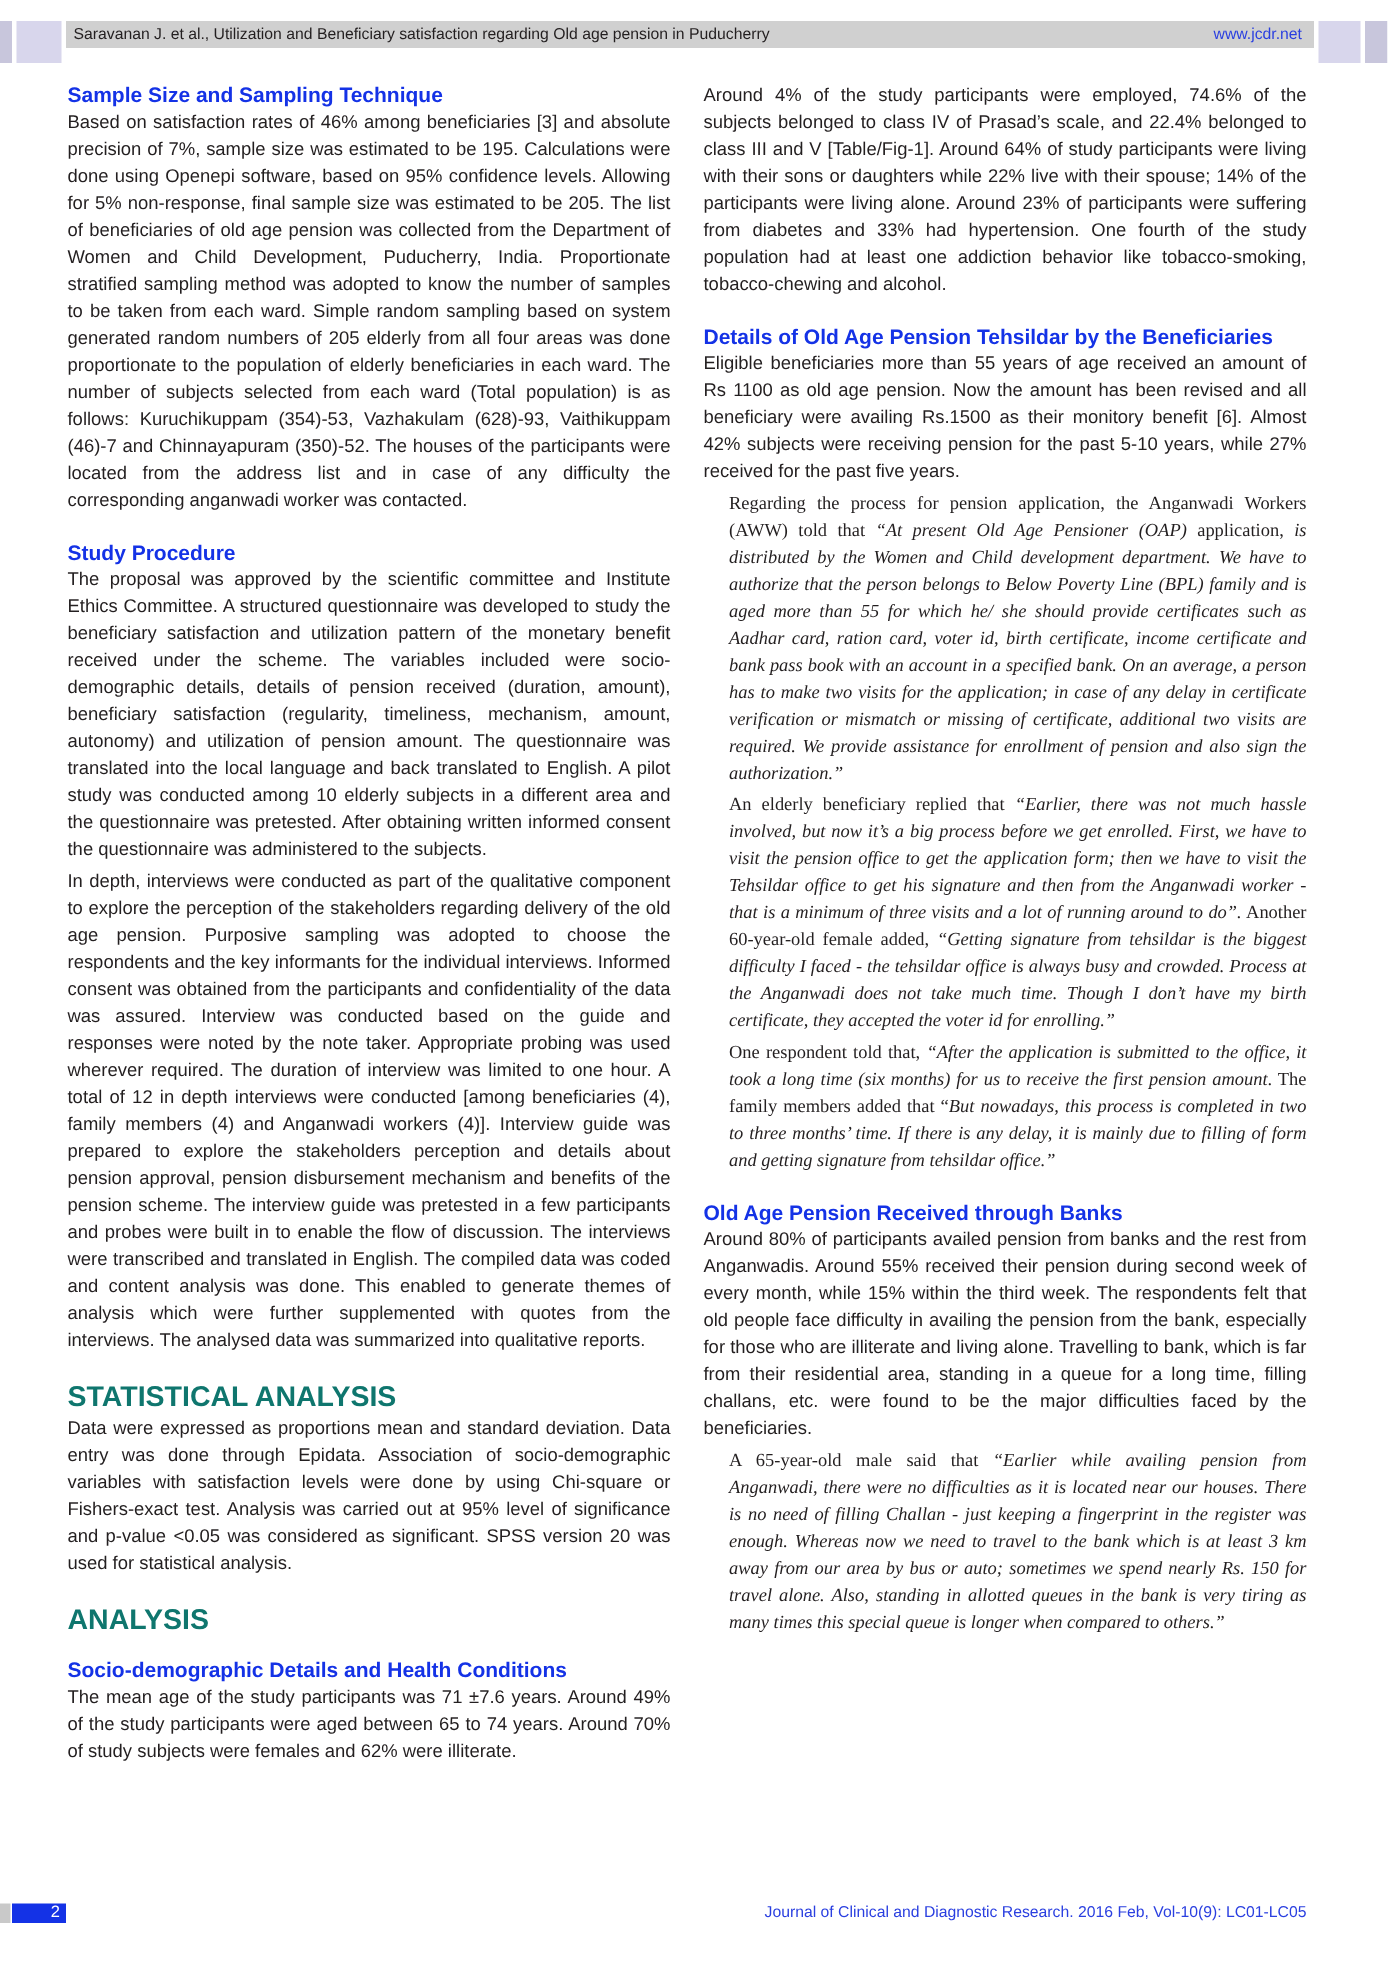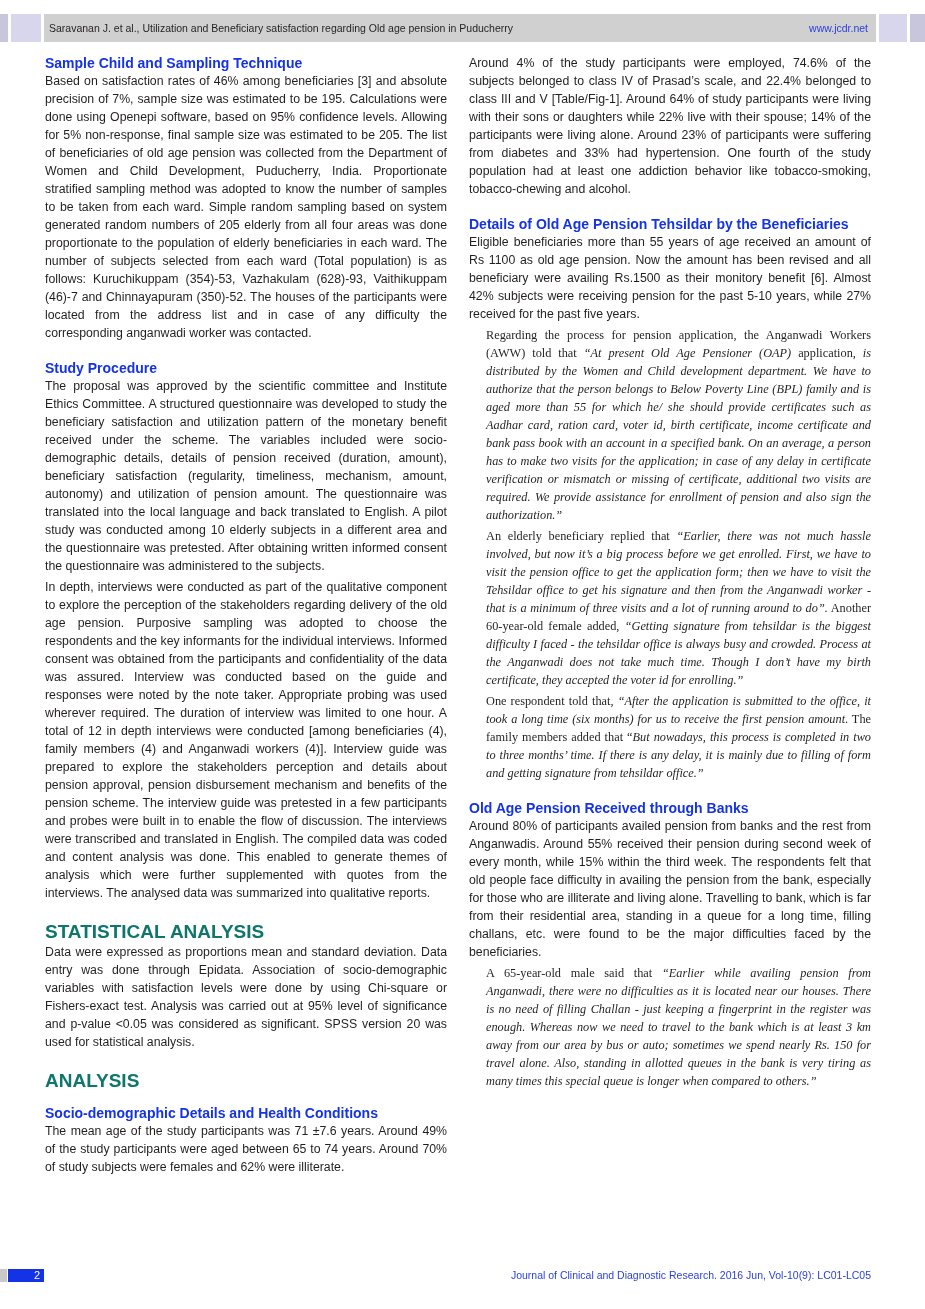--- a/index.html
+++ b/index.html
@@ -3,21 +3,21 @@
 <meta charset="utf-8">
 <style>
   html, body { margin: 0; padding: 0; background: #ffffff; }
   body { width: 925px; height: 1309px; position: relative; overflow: hidden;
          font-family: "Liberation Sans", sans-serif; color: #231f20; }
 
   
   .hdr-sq { position: absolute; top: 14px; height: 28px; }
   .hdr-sq.l1 { left: 0; width: 8px; background: #c8c6dc; }
   .hdr-sq.l2 { left: 11px; width: 30px; background: #d8d6ec; }
-  .hdr-bar { position: absolute; top: 14px; left: 44px; width: 832px; height: 28px;
+  .hdr-bar { position: absolute; top: 14px; left: 44px; width: 832px; height: 18px;
              background: #d0d0d0; display: flex; align-items: center; justify-content: space-between;
              box-sizing: border-box; padding: 0 8px 0 5px; font-size: 10.5px; }
   .hdr-sq.r1 { left: 879px; width: 28px; background: #d8d6ec; }
   .hdr-sq.r2 { left: 910px; width: 15px; background: #c8c6dc; }
   .hdr-title { color: #231f20; }
   .hdr-url { color: #2a3fe0; margin-left: 10px; }
 
   
   .col { position: absolute; top: 54px; font-size: 12.3px; line-height: 18px; text-align: justify; }
   .col.left { left: 45px; width: 402px; }
@@ -43,21 +43,21 @@
 <div class="hdr-sq l2"></div>
 <div class="hdr-bar">
   <span class="hdr-title">Saravanan J. et al., Utilization and Beneficiary satisfaction regarding Old age pension in Puducherry</span>
   <span class="hdr-url">www.jcdr.net</span>
 </div>
 <div class="hdr-sq r1"></div>
 <div class="hdr-sq r2"></div>
 
 <div class="col left">
   <section>
-    <h3 class="h2">Sample Child and Sampling Technique</h3>
+    <h3 class="h2">Sample Size and Sampling Technique</h3>
     <p>Based on satisfaction rates of 46% among beneficiaries [3] and absolute precision of 7%, sample size was estimated to be 195. Calculations were done using Openepi software, based on 95% confidence levels. Allowing for 5% non-response, final sample size was estimated to be 205. The list of beneficiaries of old age pension was collected from the Department of Women and Child Development, Puducherry, India. Proportionate stratified sampling method was adopted to know the number of samples to be taken from each ward. Simple random sampling based on system generated random numbers of 205 elderly from all four areas was done proportionate to the population of elderly beneficiaries in each ward. The number of subjects selected from each ward (Total population) is as follows: Kuruchikuppam (354)-53, Vazhakulam (628)-93, Vaithikuppam (46)-7 and Chinnayapuram (350)-52. The houses of the participants were located from the address list and in case of any difficulty the corresponding anganwadi worker was contacted.</p>
   </section>
   <div class="gap-s"></div>
   <section>
     <h3 class="h2">Study Procedure</h3>
     <p>The proposal was approved by the scientific committee and Institute Ethics Committee. A structured questionnaire was developed to study the beneficiary satisfaction and utilization pattern of the monetary benefit received under the scheme. The variables included were socio-demographic details, details of pension received (duration, amount), beneficiary satisfaction (regularity, timeliness, mechanism, amount, autonomy) and utilization of pension amount. The questionnaire was translated into the local language and back translated to English. A pilot study was conducted among 10 elderly subjects in a different area and the questionnaire was pretested. After obtaining written informed consent the questionnaire was administered to the subjects.</p>
     <p>In depth, interviews were conducted as part of the qualitative component to explore the perception of the stakeholders regarding delivery of the old age pension. Purposive sampling was adopted to choose the respondents and the key informants for the individual interviews. Informed consent was obtained from the participants and confidentiality of the data was assured. Interview was conducted based on the guide and responses were noted by the note taker. Appropriate probing was used wherever required. The duration of interview was limited to one hour. A total of 12 in depth interviews were conducted [among beneficiaries (4), family members (4) and Anganwadi workers (4)]. Interview guide was prepared to explore the stakeholders perception and details about pension approval, pension disbursement mechanism and benefits of the pension scheme. The interview guide was pretested in a few participants and probes were built in to enable the flow of discussion. The interviews were transcribed and translated in English. The compiled data was coded and content analysis was done. This enabled to generate themes of analysis which were further supplemented with quotes from the interviews. The analysed data was summarized into qualitative reports.</p>
   </section>
   <div class="gap-m"></div>
   <section>
@@ -86,13 +86,13 @@
   <div class="gap-s"></div>
   <section>
     <h3 class="h2">Old Age Pension Received through Banks</h3>
     <p>Around 80% of participants availed pension from banks and the rest from Anganwadis. Around 55% received their pension during second week of every month, while 15% within the third week. The respondents felt that old people face difficulty in availing the pension from the bank, especially for those who are illiterate and living alone. Travelling to bank, which is far from their residential area, standing in a queue for a long time, filling challans, etc. were found to be the major difficulties faced by the beneficiaries.</p>
     <p class="quote"><span>A 65-year-old male said that </span><em>“Earlier while availing pension from Anganwadi, there were no difficulties as it is located near our houses. There is no need of filling Challan - just keeping a fingerprint in the register was enough. Whereas now we need to travel to the bank which is at least 3 km away from our area by bus or auto; sometimes we spend nearly Rs. 150 for travel alone. Also, standing in allotted queues in the bank is very tiring as many times this special queue is longer when compared to others.”</em></p>
   </section>
 </div>
 
 <div class="ftr-gray"></div>
 <div class="ftr-page">2</div>
-<div class="ftr-journal">Journal of Clinical and Diagnostic Research. 2016 Jun, Vol-10(9): LC01-LC05</div>
+<div class="ftr-journal">Journal of Clinical and Diagnostic Research. 2016 Feb, Vol-10(9): LC01-LC05</div>
 
 </body></html>

